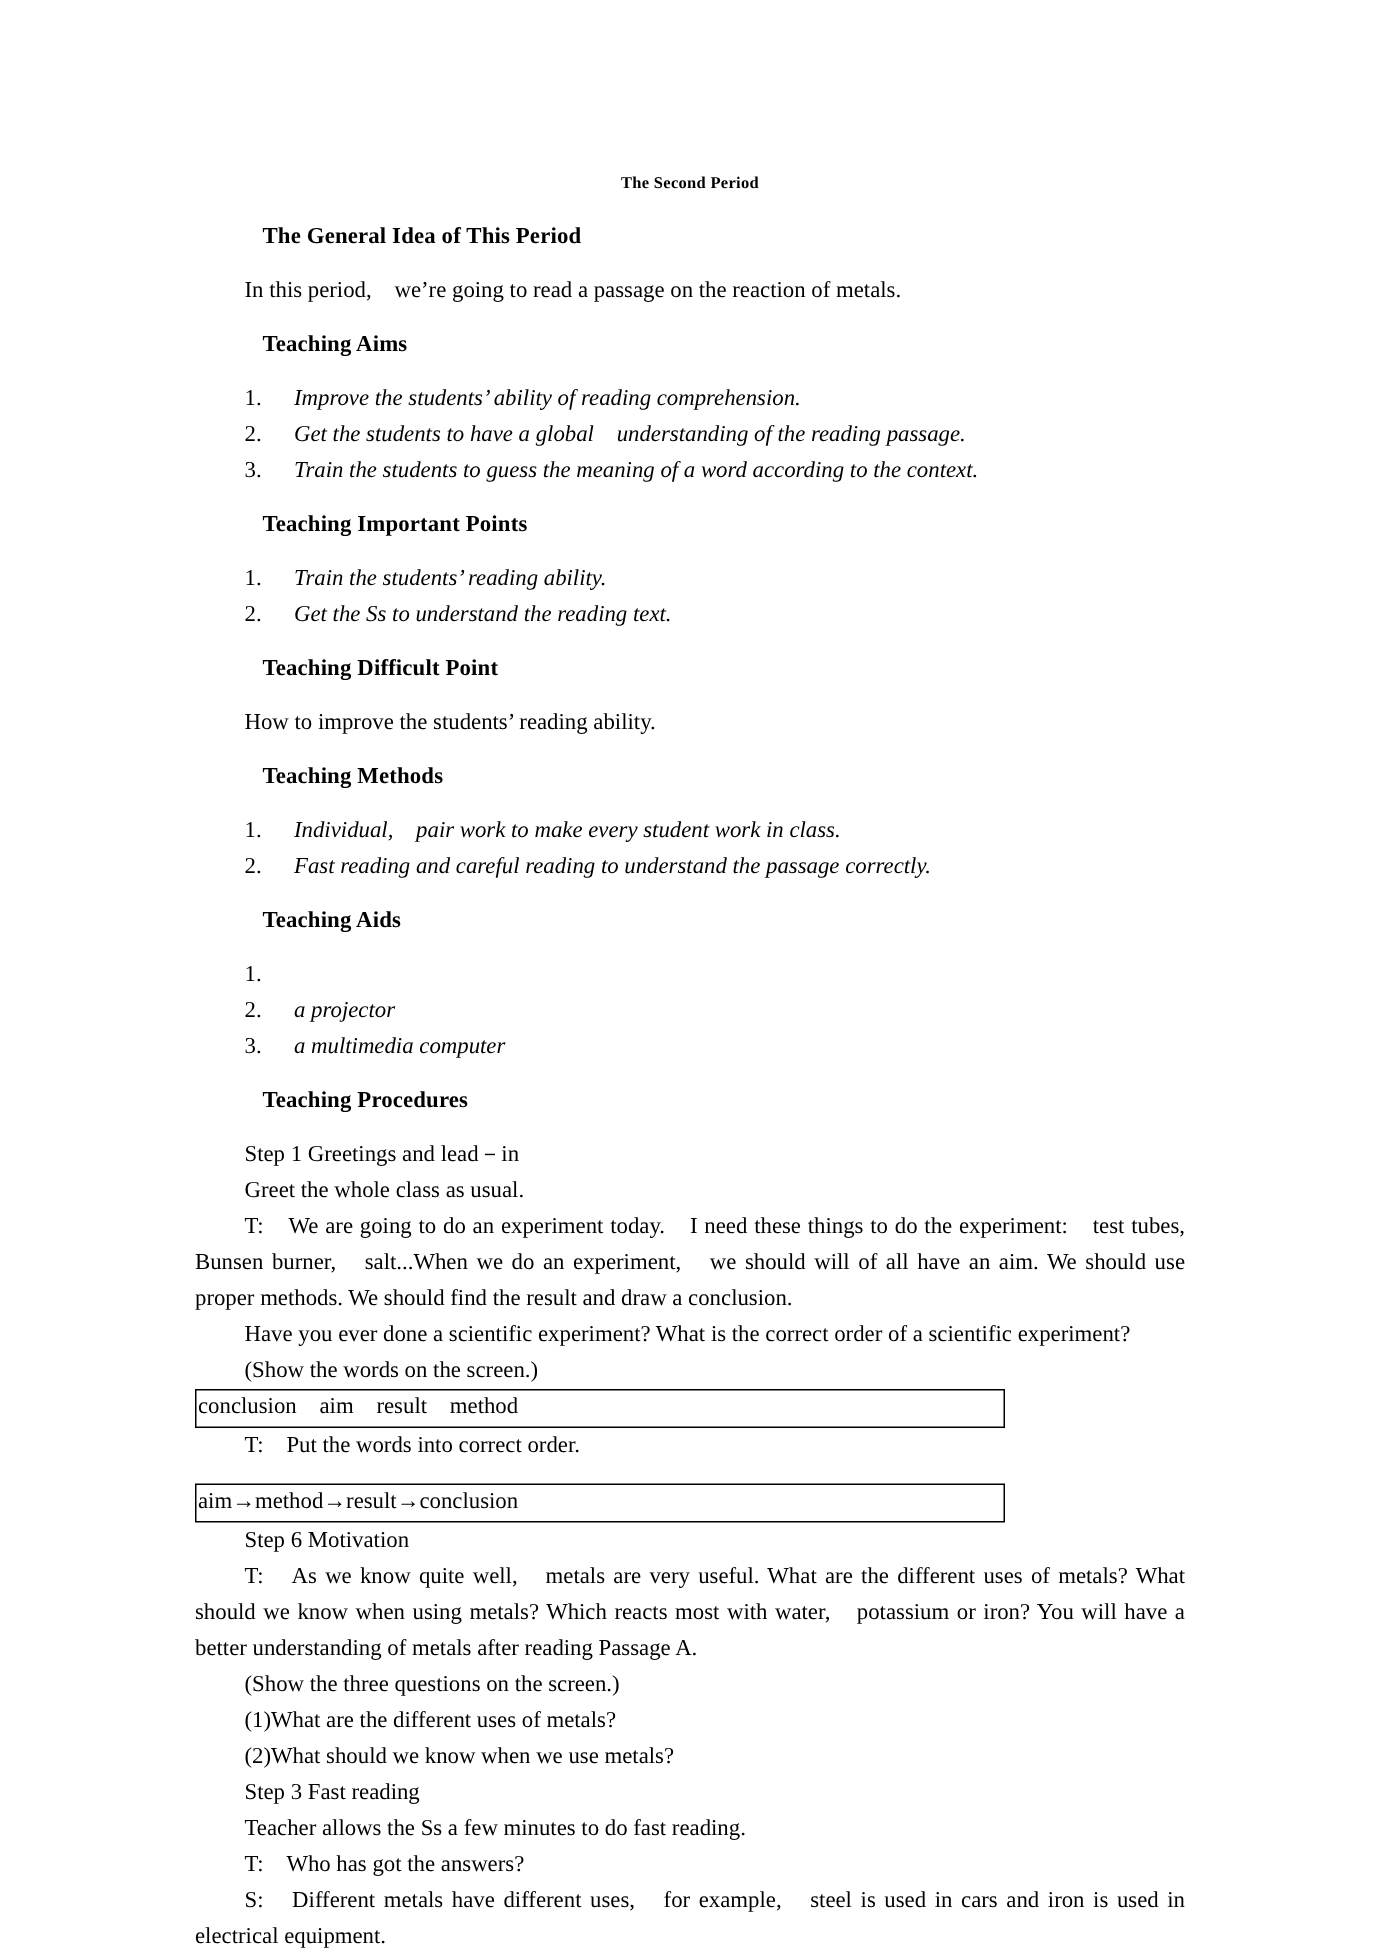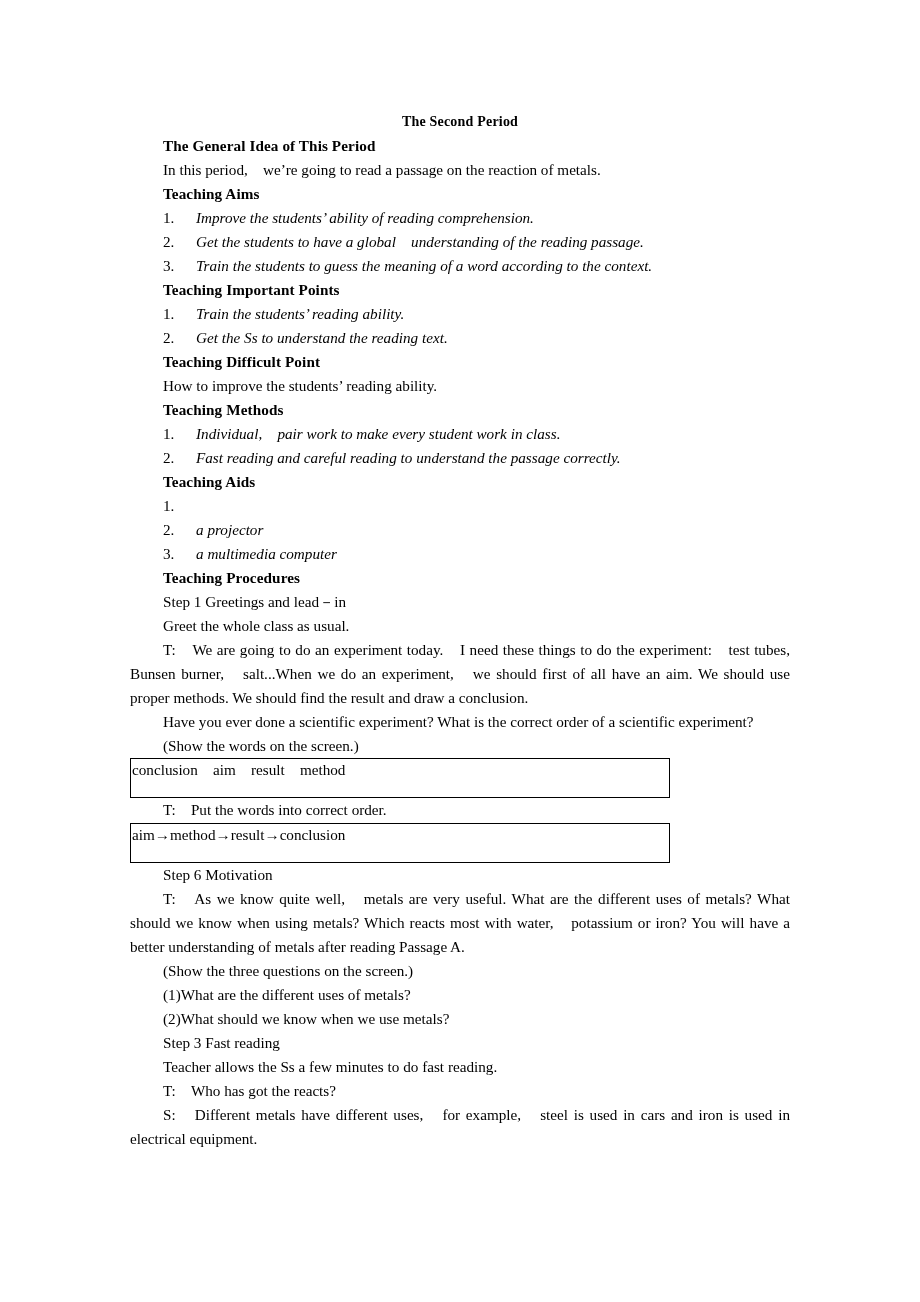--- a/index.html
+++ b/index.html
@@ -26,28 +26,28 @@
     position: absolute;
     left: 130px;
     top: 110px;
     width: 660px;
     font-size: 15.2px;
     line-height: 24px;
   }
   .doc-title {
     text-align: center;
     font-weight: bold;
-    font-size: 14px;
+    font-size: 11px;
     line-height: 24px;
     margin: 0;
     letter-spacing: 0.2px;
   }
   .heading {
     font-weight: bold;
-    margin: 0;
+    margin: 12px;
     padding-left: 33px;
     line-height: 24px;
     letter-spacing: 0.1px;
   }
   
   .line-indent {
     margin: 0;
     padding-left: 33px;
     line-height: 24px;
     white-space: pre-wrap;
@@ -80,25 +80,25 @@
     text-align-last: left;
   }
   
   .box {
     box-sizing: border-box;
     width: 540px;
     border: 1px solid #000000;
     margin: 0;
     padding: 0 1px;
     line-height: 22px;
-    height: 40px;
+    height: 26px;
     overflow: hidden;
     white-space: pre;
   }
-  .box-gap-top { margin-top: 1px; }
+  .box-gap-top { margin-top: 13px; }
 </style>
 </head>
 <body>
 
 <div class="page">
   <div class="doc">
 
     <div class="doc-title">The Second Period</div>
 
     <div class="heading">The General Idea of This Period</div>
@@ -151,32 +151,32 @@
     </div>
     <div class="num-item">
       <span class="num">3.</span>
       <span class="num-text">a multimedia computer</span>
     </div>
 
     <div class="heading">Teaching Procedures</div>
 
     <div class="line-indent">Step 1 Greetings and lead－in</div>
     <div class="line-indent">Greet the whole class as usual.</div>
-    <div class="para">T:　We are going to do an experiment today.　I need these things to do the experiment:　test tubes,　Bunsen burner,　salt...When we do an experiment,　we should first of all have an aim. We should use proper methods. We should find the result and draw a conclusion.</div>
+    <div class="para">T:　We are going to do an experiment today.　I need these things to do the experiment:　test tubes,　Bunsen burner,　salt...When we do an experiment,　we should will of all have an aim. We should use proper methods. We should find the result and draw a conclusion.</div>
     <div class="para para-last-left">Have you ever done a scientific experiment? What is the correct order of a scientific experiment?</div>
     <div class="line-indent">(Show the words on the screen.)</div>
     <div class="box">conclusion　aim　result　method</div>
     <div class="line-indent">T:　Put the words into correct order.</div>
     <div class="box box-gap-top">aim→method→result→conclusion</div>
 
     <div class="line-indent">Step 6 Motivation</div>
     <div class="para para-last-left">T:　As we know quite well,　metals are very useful. What are the different uses of metals? What should we know when using metals? Which reacts most with water,　potassium or iron? You will have a better understanding of metals after reading Passage A.</div>
     <div class="line-indent">(Show the three questions on the screen.)</div>
     <div class="line-indent">(1)What are the different uses of metals?</div>
     <div class="line-indent">(2)What should we know when we use metals?</div>
 
     <div class="line-indent">Step 3 Fast reading</div>
     <div class="line-indent">Teacher allows the Ss a few minutes to do fast reading.</div>
-    <div class="line-indent">T:　Who has got the reacts?</div>
+    <div class="line-indent">T:　Who has got the answers?</div>
     <div class="para para-last-left">S:　Different metals have different uses,　for example,　steel is used in cars and iron is used in electrical equipment.</div>
 
   </div>
 </div>
 
 </body></html>

